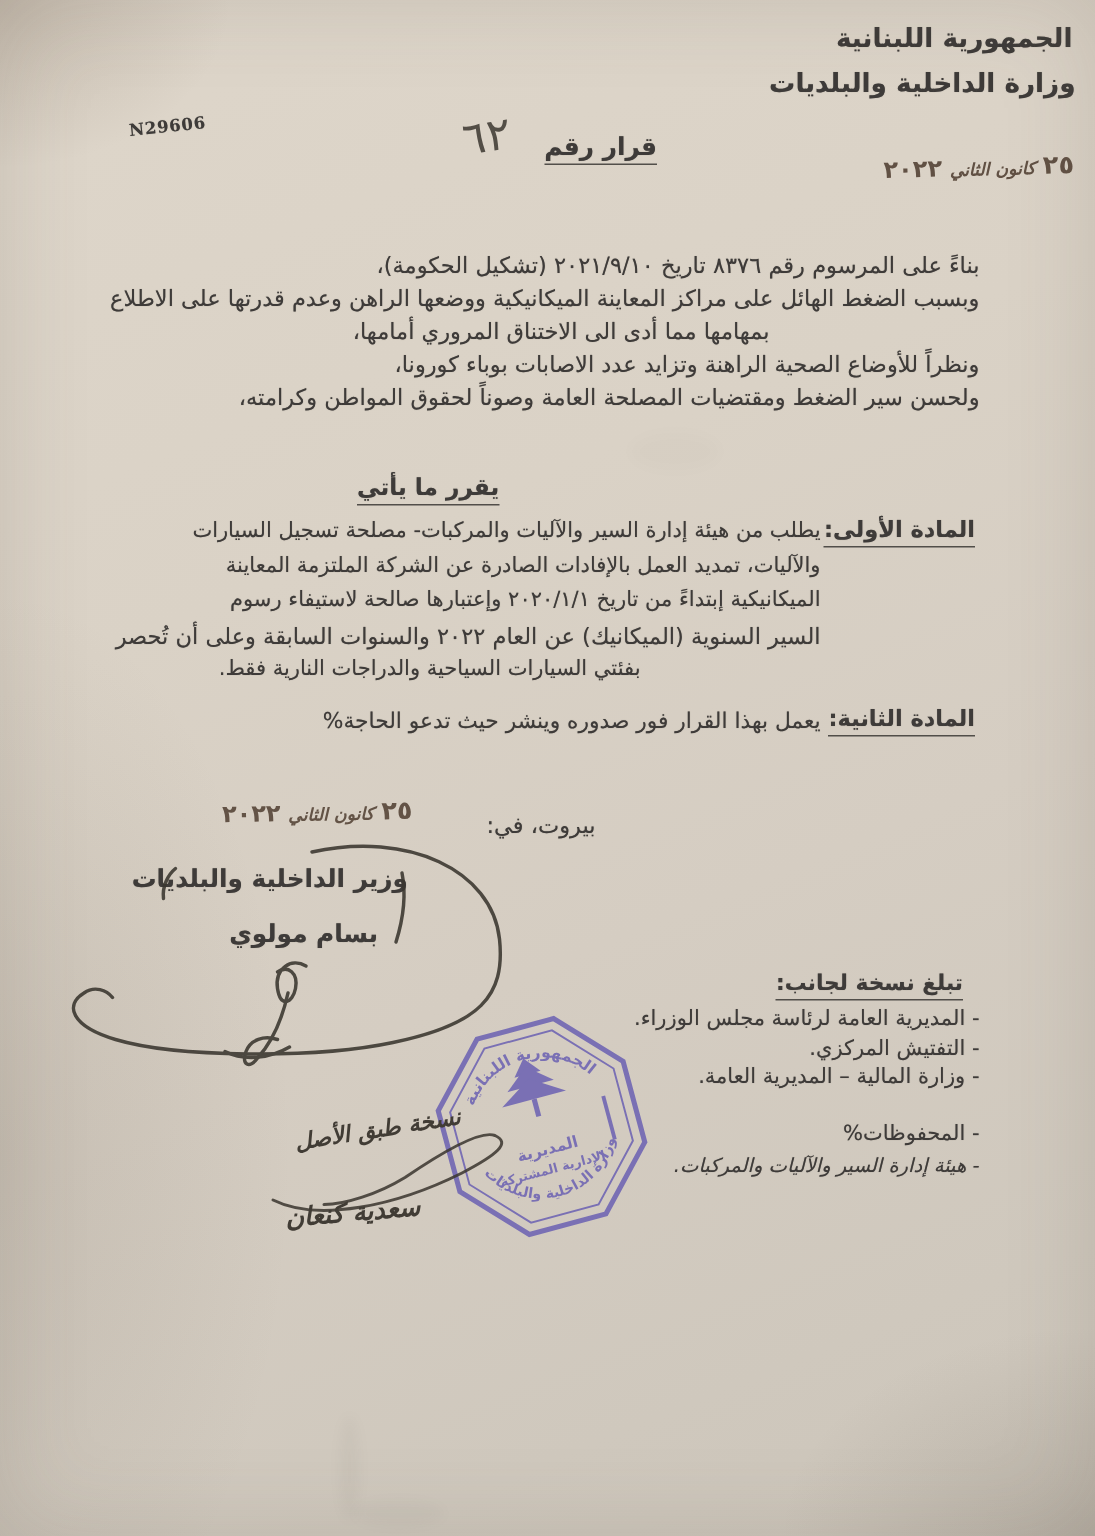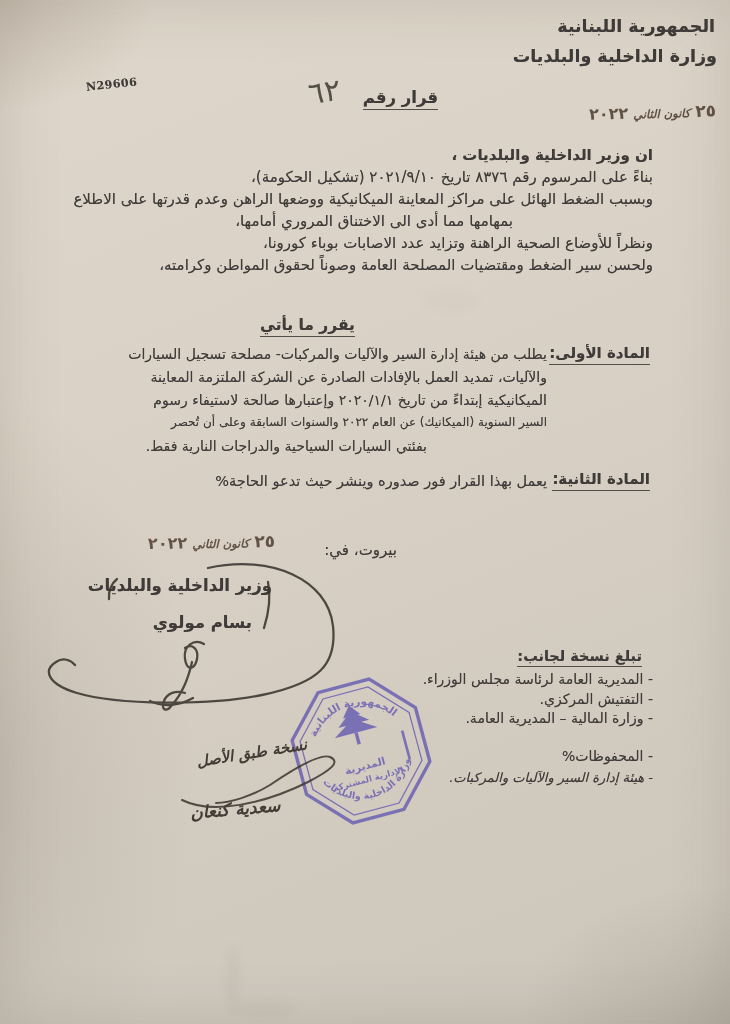--- a/index.html
+++ b/index.html
@@ -41,34 +41,33 @@
 
   <div class="abs ar b ink ul" style="right:292px;top:88px;font-size:16.5px;">قرار رقم</div>
   <div class="abs ar hand" style="left:308px;top:74px;font-size:30px;transform:rotate(-9deg) skewX(-4deg);opacity:.88;">٦٢</div>
 
   <div class="abs datestamp stampink" style="right:14px;top:102px;transform:rotate(-1.5deg);opacity:.92;">
     <span class="d">٢٥</span>
     <span class="m">كانون الثاني</span>
     <span class="y">٢٠٢٢</span>
   </div>
 
-  <div class="abs ar b ink" style="right:77px;top:146px;font-size:15px;">ان وزير الداخلية والبلديات ،</div>
   <div class="abs ar ink" style="right:77px;top:168px;font-size:15px;">بناءً على المرسوم رقم ٨٣٧٦ تاريخ ٢٠٢١/٩/١٠ (تشكيل الحكومة)،</div>
   <div class="abs ar ink" style="right:77px;top:190px;font-size:15px;">وبسبب الضغط الهائل على مراكز المعاينة الميكانيكية ووضعها الراهن وعدم قدرتها على الاطلاع</div>
   <div class="abs ar ink" style="right:217px;top:212px;font-size:15px;">بمهامها مما أدى الى الاختناق المروري أمامها،</div>
   <div class="abs ar ink" style="right:77px;top:234px;font-size:15px;">ونظراً للأوضاع الصحية الراهنة وتزايد عدد الاصابات بوباء كورونا،</div>
   <div class="abs ar ink" style="right:77px;top:256px;font-size:15px;">ولحسن سير الضغط ومقتضيات المصلحة العامة وصوناً لحقوق المواطن وكرامته،</div>
 
-  <div class="abs ar b ink ul" style="left:238px;top:316px;font-size:15.5px;margin-left:22px;">يقرر ما يأتي</div>
+  <div class="abs ar b ink ul" style="left:238px;top:316px;font-size:15.5px;">يقرر ما يأتي</div>
 
   <div class="abs ar b ink ul" style="right:80px;top:344px;font-size:15px;text-align:center;">المادة الأولى:</div>
   <div class="abs ar ink" style="right:183px;top:346px;font-size:14px;">يطلب من هيئة إدارة السير والآليات والمركبات- مصلحة تسجيل السيارات</div>
   <div class="abs ar ink" style="right:183px;top:369px;font-size:14px;">والآليات، تمديد العمل بالإفادات الصادرة عن الشركة الملتزمة المعاينة</div>
   <div class="abs ar ink" style="right:183px;top:392px;font-size:14px;">الميكانيكية إبتداءً من تاريخ ٢٠٢٠/١/١ وإعتبارها صالحة لاستيفاء رسوم</div>
-  <div class="abs ar ink" style="right:183px;top:415px;font-size:12px;">السير السنوية (الميكانيك) عن العام ٢٠٢٢ والسنوات السابقة وعلى أن تُحصر</div>
+  <div class="abs ar ink" style="right:183px;top:415px;font-size:15px;">السير السنوية (الميكانيك) عن العام ٢٠٢٢ والسنوات السابقة وعلى أن تُحصر</div>
   <div class="abs ar ink" style="right:303px;top:438px;font-size:14px;">بفئتي السيارات السياحية والدراجات النارية فقط.</div>
 
   <div class="abs ar b ink ul" style="right:80px;top:470px;font-size:15px;">المادة الثانية:</div>
   <div class="abs ar ink" style="right:183px;top:473px;font-size:14.5px;">يعمل بهذا القرار فور صدوره وينشر حيث تدعو الحاجة%</div>
 
   <div class="abs ar ink" style="right:333px;top:541px;font-size:15px;">بيروت، في:</div>
   <div class="abs datestamp stampink" style="left:148px;top:532px;transform:rotate(-1deg);opacity:.9;">
     <span class="d">٢٥</span>
     <span class="m">كانون الثاني</span>
     <span class="y">٢٠٢٢</span>

